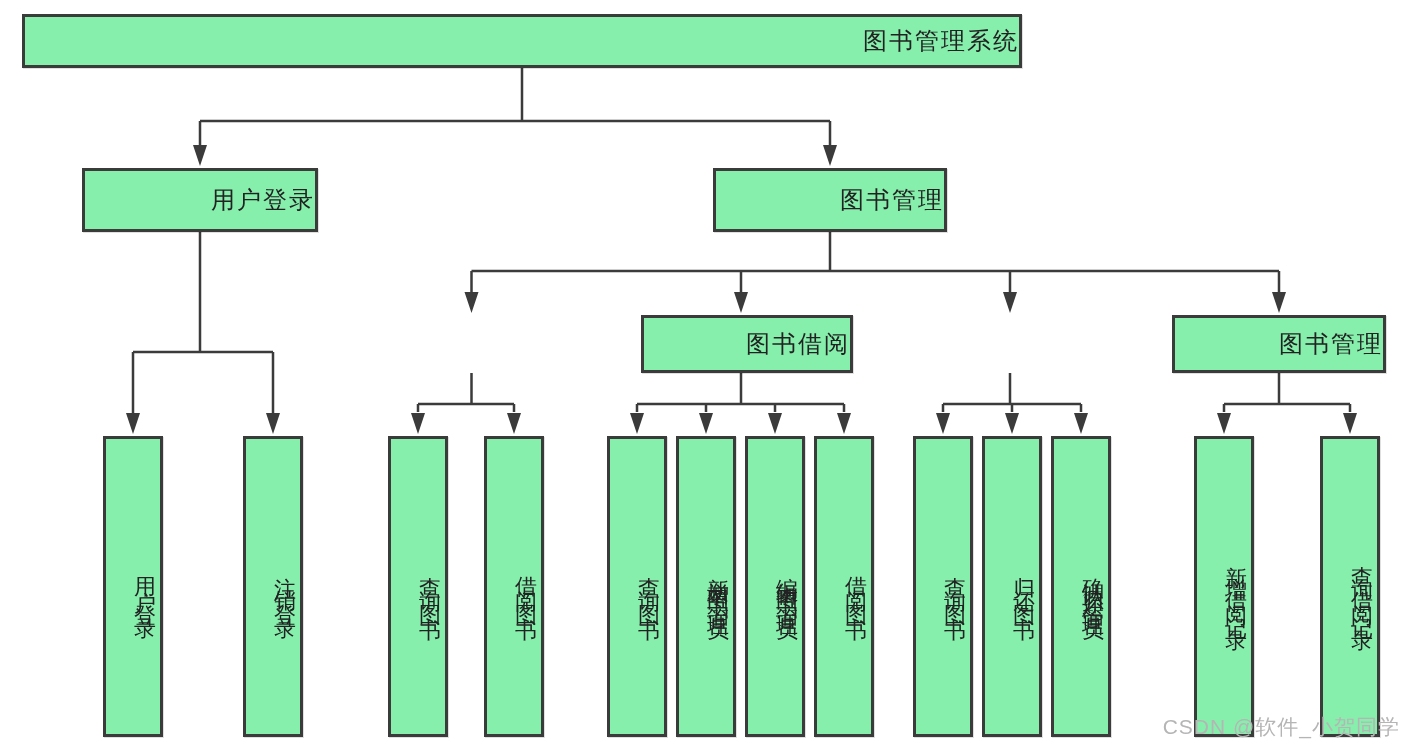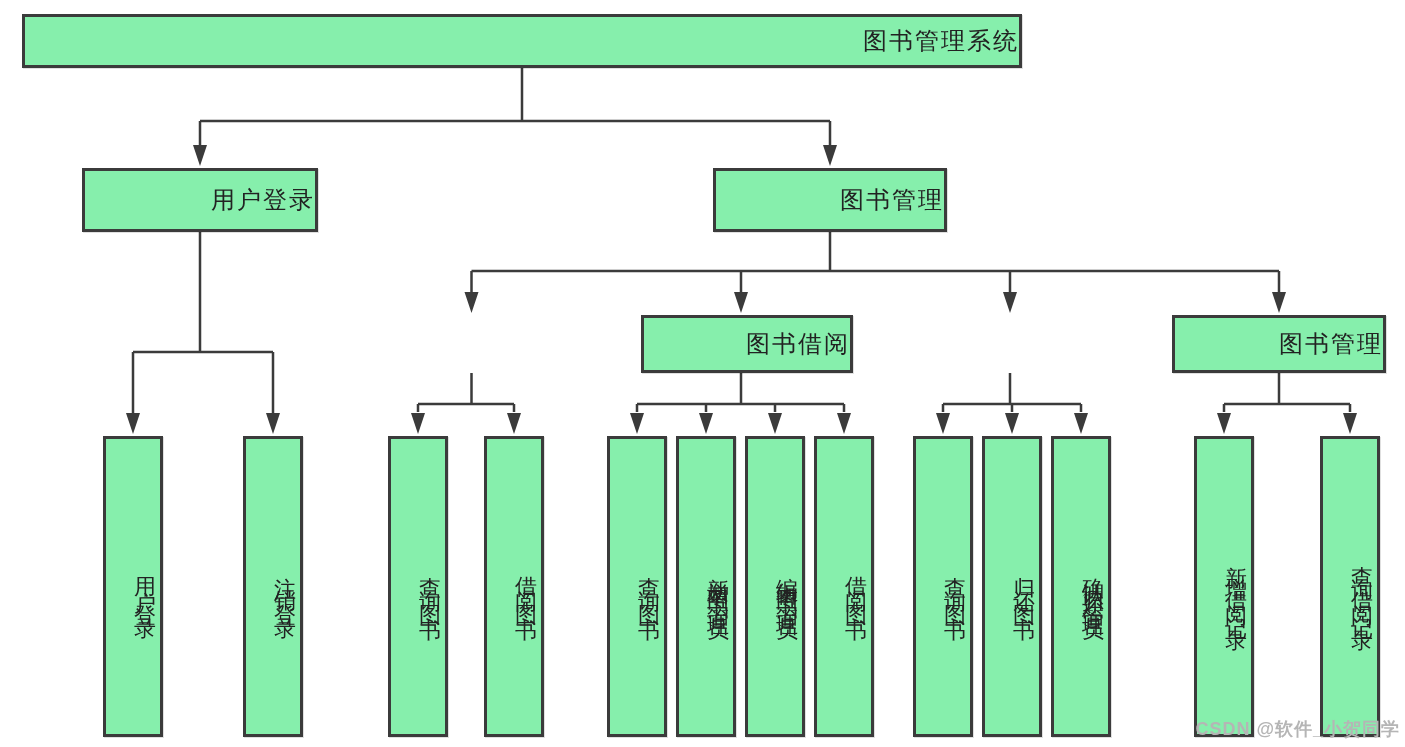--- a/index.html
+++ b/index.html
@@ -26,26 +26,25 @@
     font-size:22px;
     white-space:nowrap;
     color:#222222;
   }
   .s4 span{letter-spacing:14px;}
   .s6 span{letter-spacing:13px;}
   .s9 span{letter-spacing:6px;}
   .watermark{
     position:absolute;
     right:5px;bottom:6px;
-    font-size:18px;
+    font-size:21px;
     color:#b5b5b5;
     letter-spacing:1px;
     z-index:10;
     white-space:nowrap;
-    font-weight:bold;
   }
 </style>
 </head>
 <body>
 
 <div class="canvas">
 
   <svg class="wires" viewBox="0 0 1405 747" xmlns="http://www.w3.org/2000/svg">
     <g stroke="#3b3b3b" stroke-width="2.5" fill="none">
       <path d="M522 68 V121 M200 121 H830 M200 121 V145 M830 121 V145"></path>

